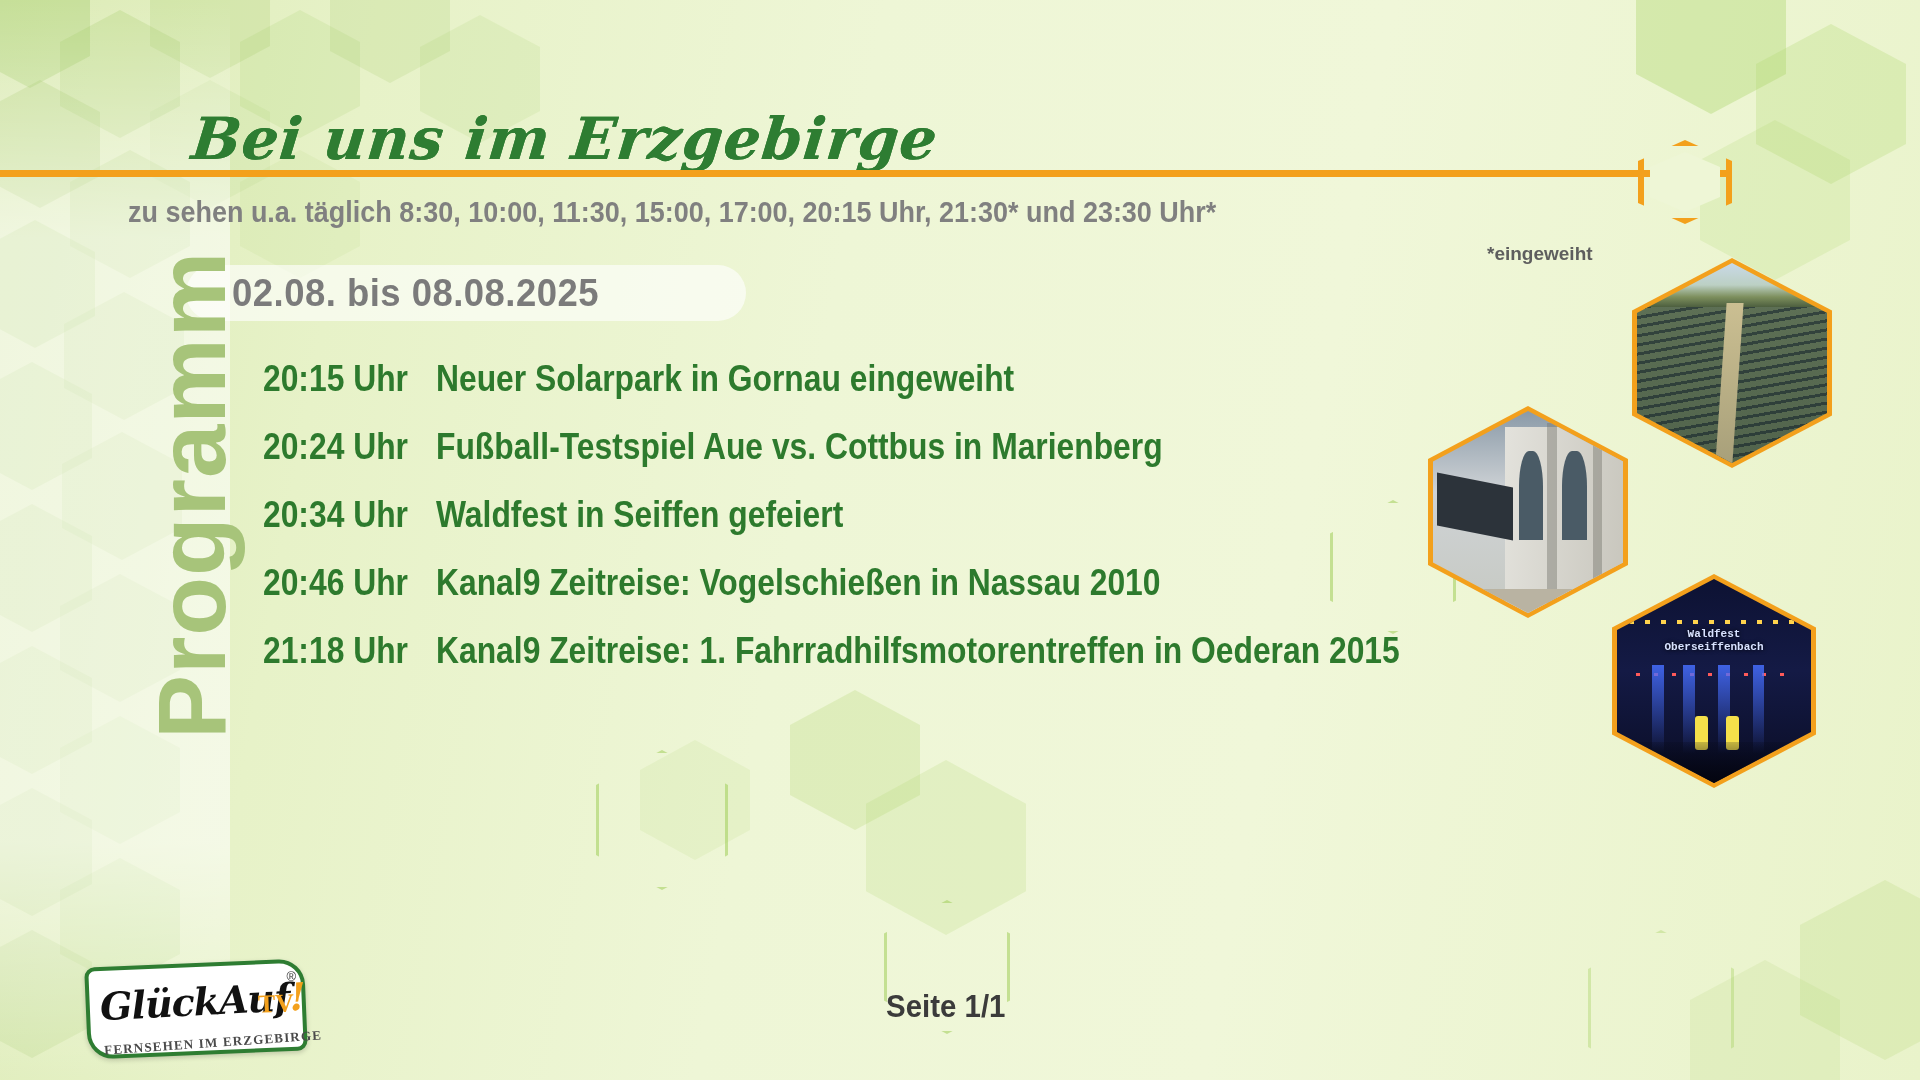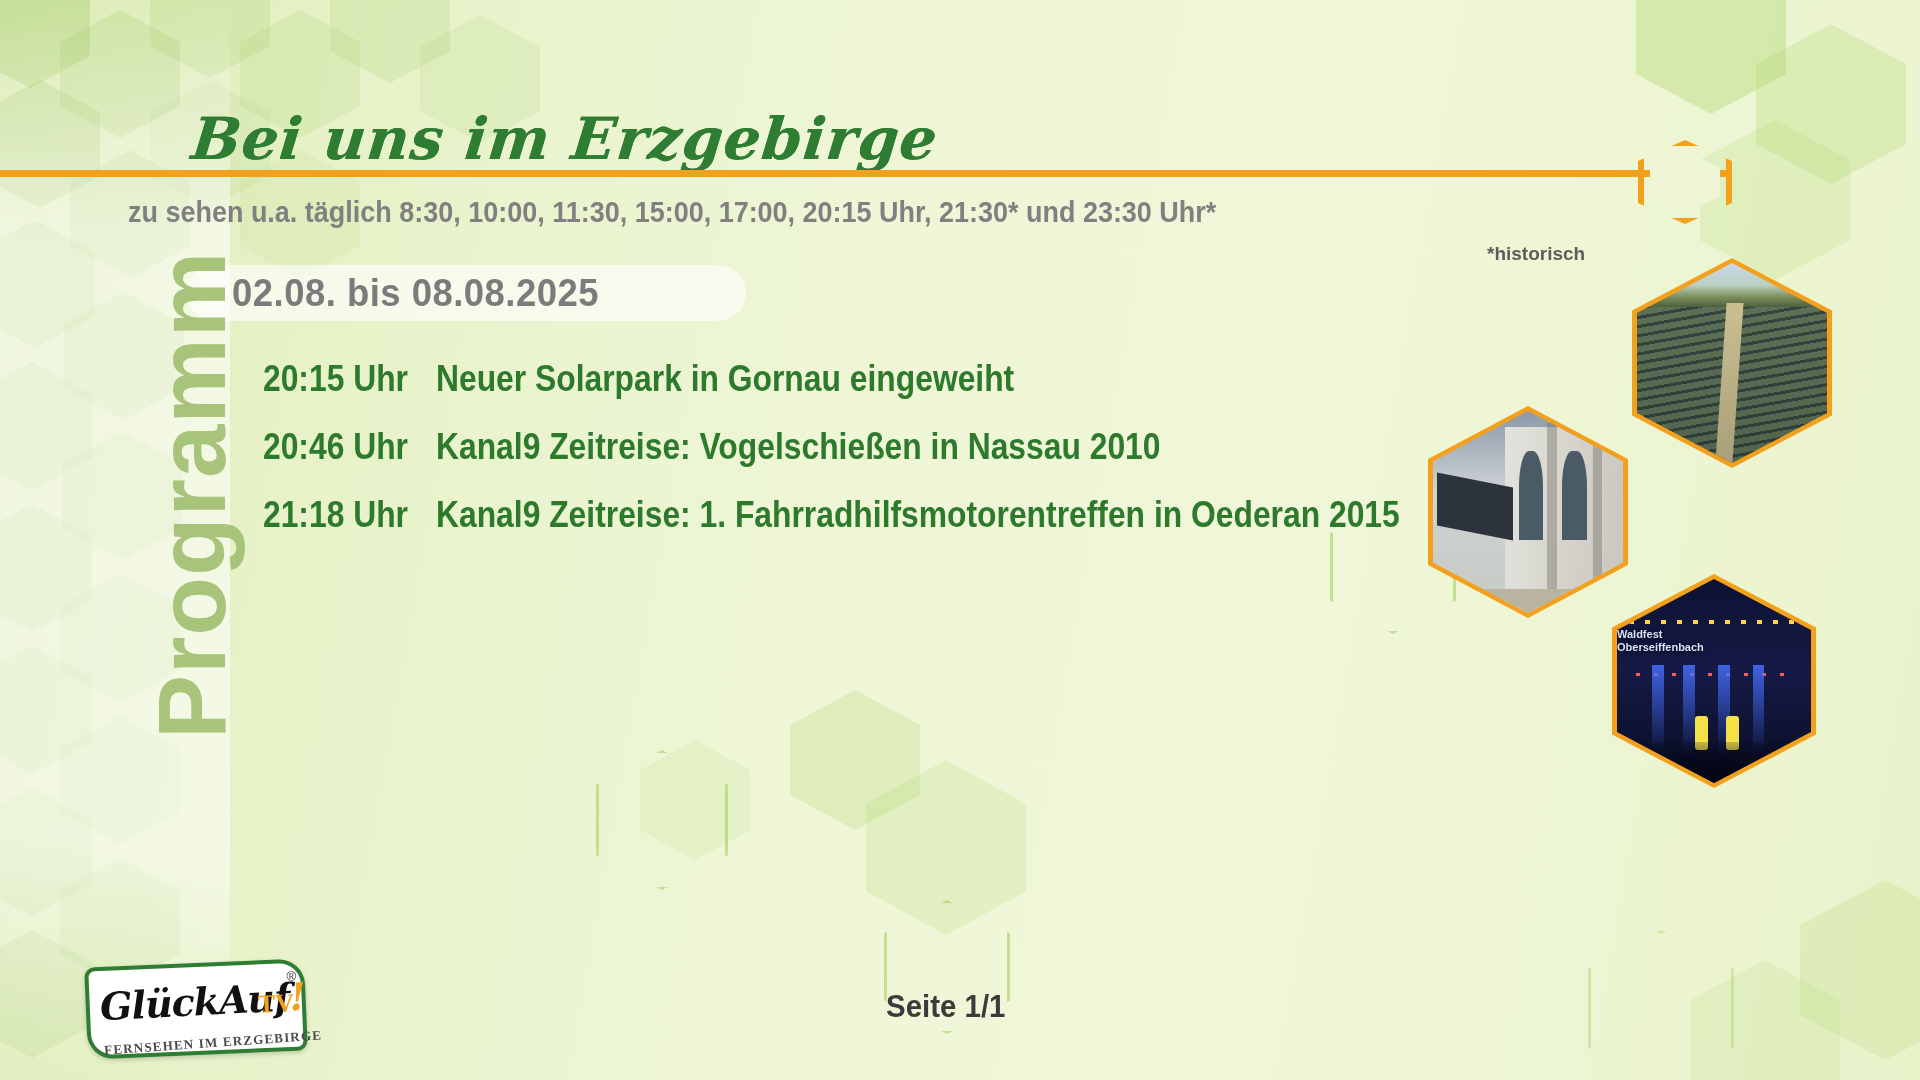--- a/index.html
+++ b/index.html
@@ -187,22 +187,22 @@
   #photo-stage .lampstrip2{
     position:absolute;left:10%;top:46%;width:80%;height:3px;
     background:repeating-linear-gradient(90deg,#ff5a5a 0 4px,transparent 4px 18px);
   }
   #photo-stage .perf{
     position:absolute;bottom:16%;width:7%;height:17%;
     background:#f5e04a;border-radius:3px;
   }
   #photo-stage .caption{
     position:absolute;left:0;top:24%;width:100%;
-    text-align:left;color:#d8e2ff;font-size:11px;font-weight:700;
-    font-family:Liberation Sans, sans-serif;line-height:1.15;
+    text-align:center;color:#d8e2ff;font-size:11px;font-weight:700;
+    font-family:Liberation Mono, monospace;line-height:1.15;
     text-shadow:0 0 4px #000;
   }
   #photo-stage .crowd{
     position:absolute;left:0;bottom:0;width:100%;height:20%;
     background:linear-gradient(180deg,rgba(5,8,25,.2),rgba(3,4,14,.95));
   }
   
   .logo{
     position:absolute;left:86px;top:963px;width:220px;height:92px;
   }
@@ -280,31 +280,39 @@
 
   <div class="leftwash"></div>
 
   <div class="headline">Bei uns im Erzgebirge</div>
   <div class="rule"></div>
   <div class="rule-hex">
       <i></i>
     </div>
 
   <div class="airtimes">zu sehen u.a. täglich 8:30, 10:00, 11:30, 15:00, 17:00, 20:15 Uhr, 21:30* und 23:30 Uhr*</div>
-  <div class="weekend">*historisch</div>
+  <div class="weekend">*eingeweiht</div>
 
   <div class="datebar"></div>
   <div class="daterange">02.08. bis 08.08.2025</div>
 
   <div class="vlabel">Programm</div>
 
   <div class="list">
     <div class="row">
       <div class="time">20:15 Uhr</div>
       <div class="title">Neuer Solarpark in Gornau eingeweiht</div>
+    </div>
+    <div class="row">
+      <div class="time">20:24 Uhr</div>
+      <div class="title">Fußball-Testspiel Aue vs. Cottbus in Marienberg</div>
+    </div>
+    <div class="row">
+      <div class="time">20:34 Uhr</div>
+      <div class="title">Waldfest in Seiffen gefeiert</div>
     </div>
     <div class="row">
       <div class="time">20:46 Uhr</div>
       <div class="title">Kanal9 Zeitreise: Vogelschießen in Nassau 2010</div>
     </div>
     <div class="row">
       <div class="time">21:18 Uhr</div>
       <div class="title">Kanal9 Zeitreise: 1. Fahrradhilfsmotorentreffen in Oederan 2015</div>
     </div>
   </div>

